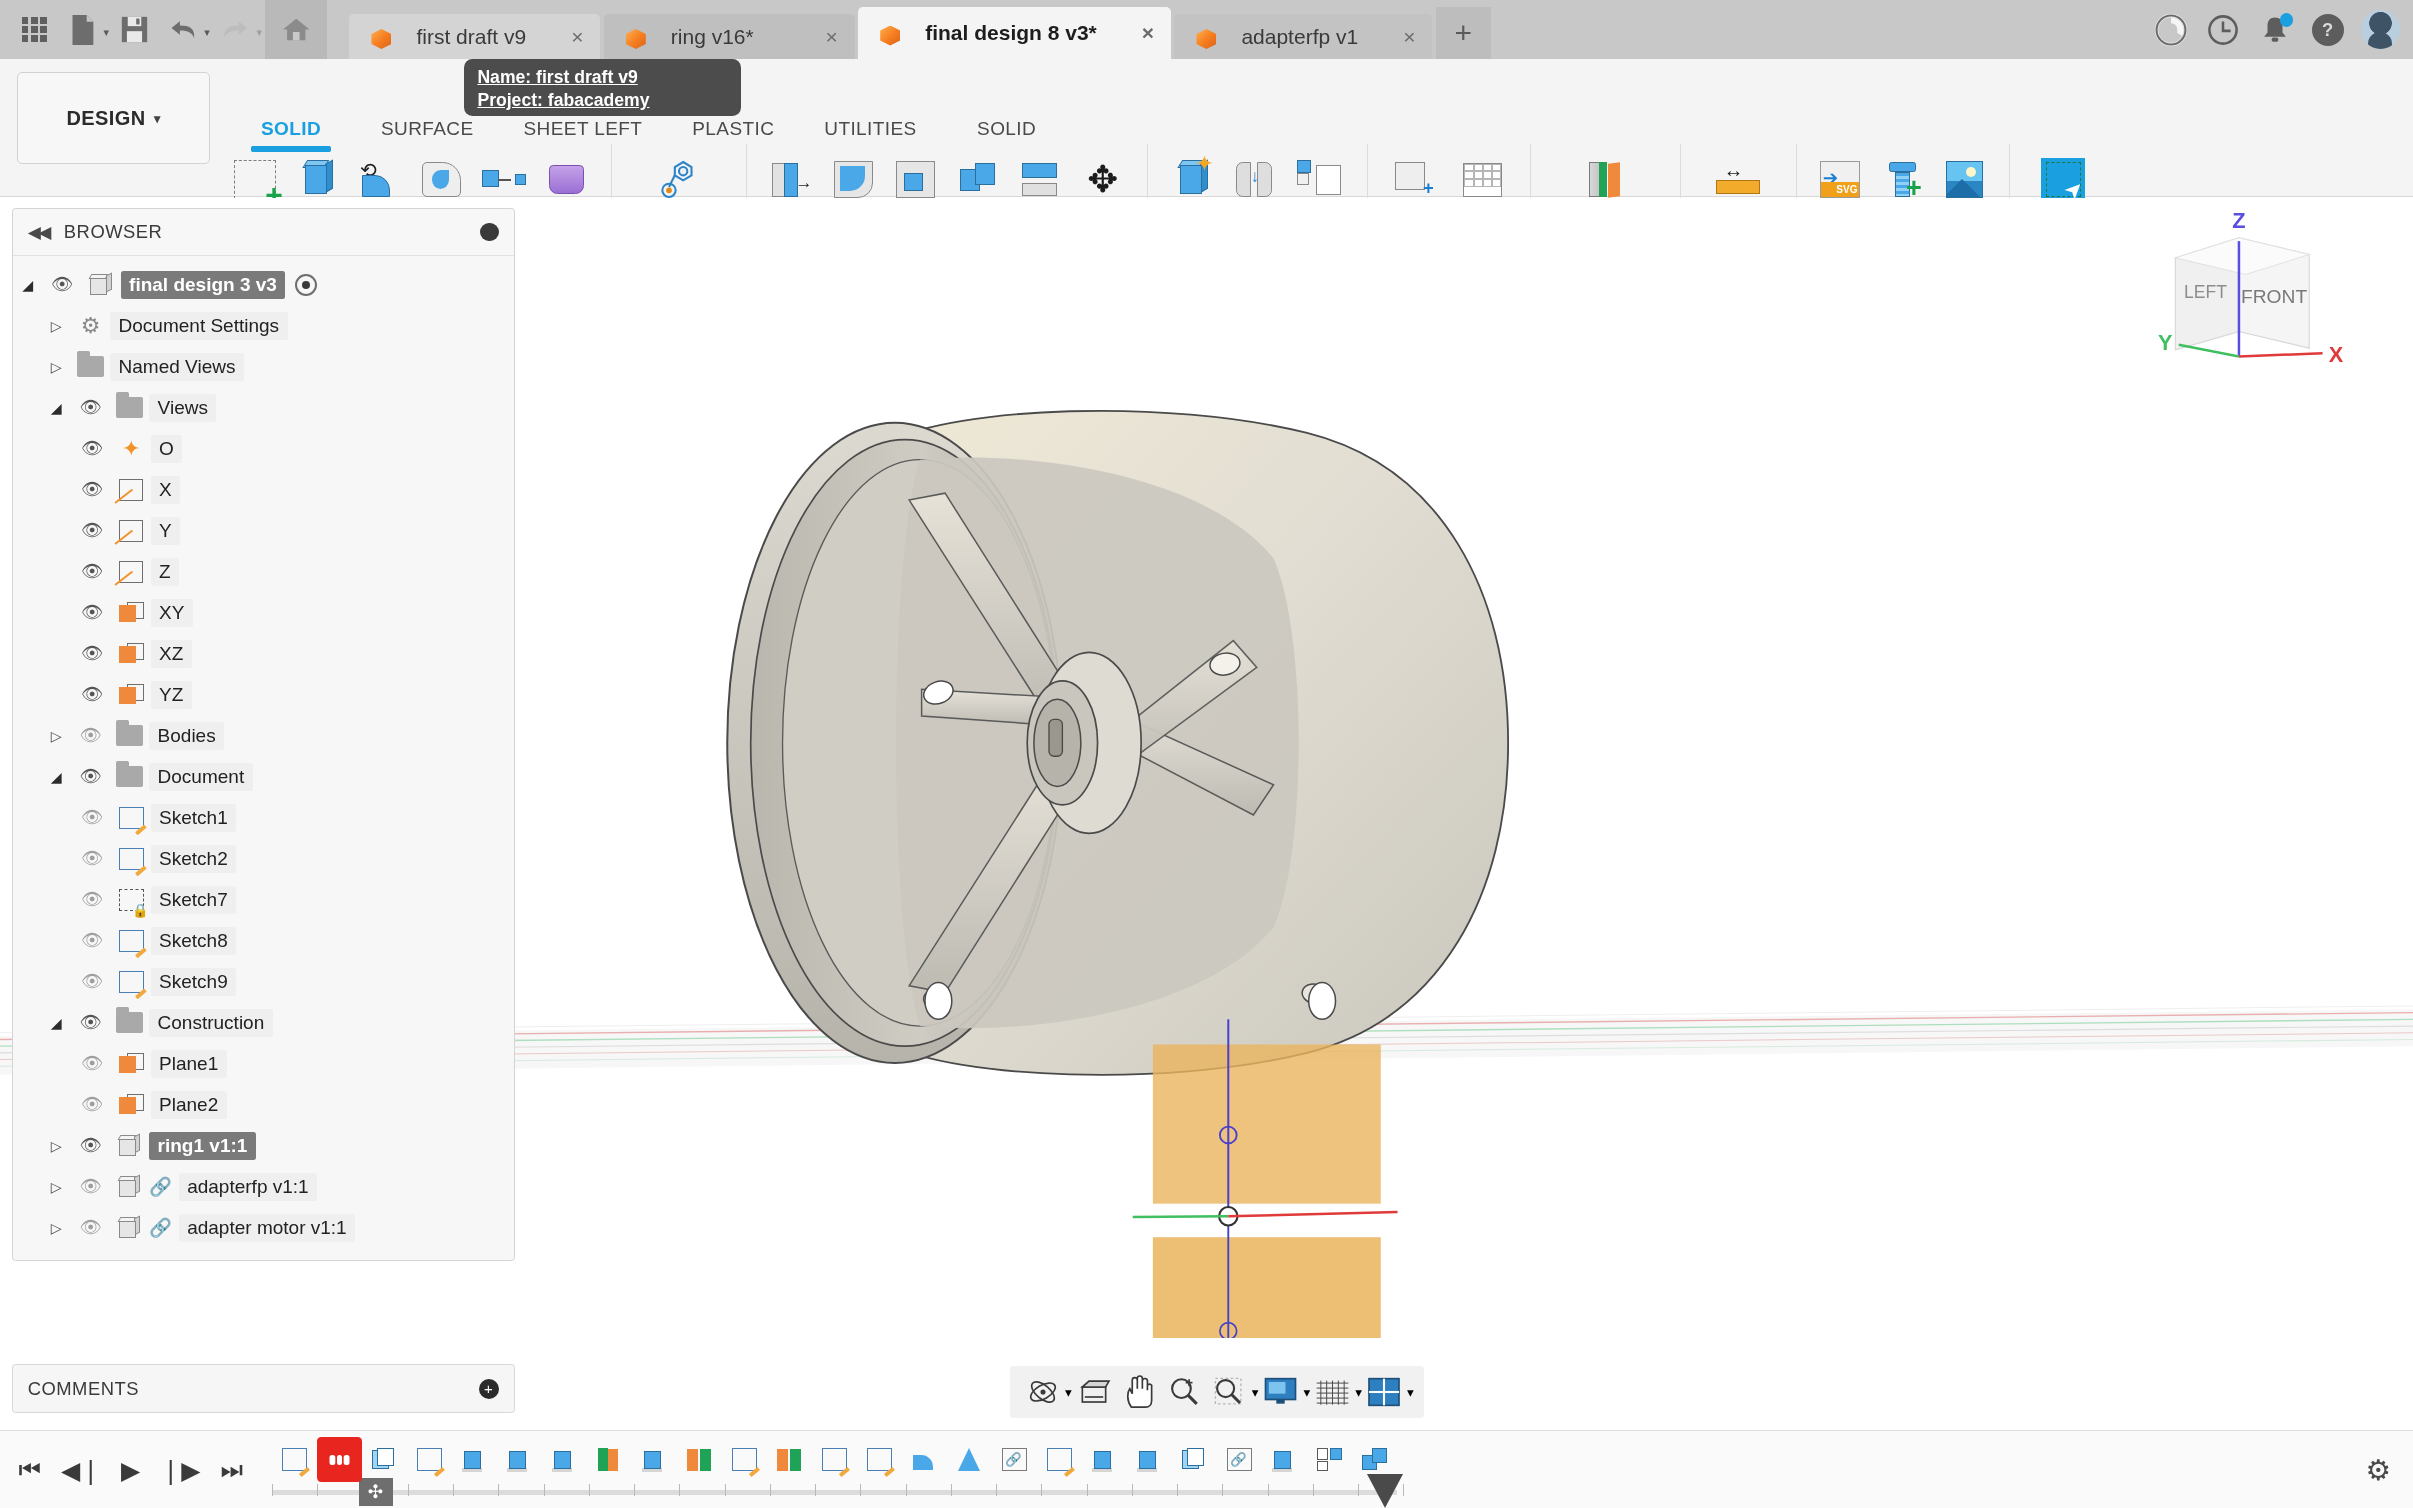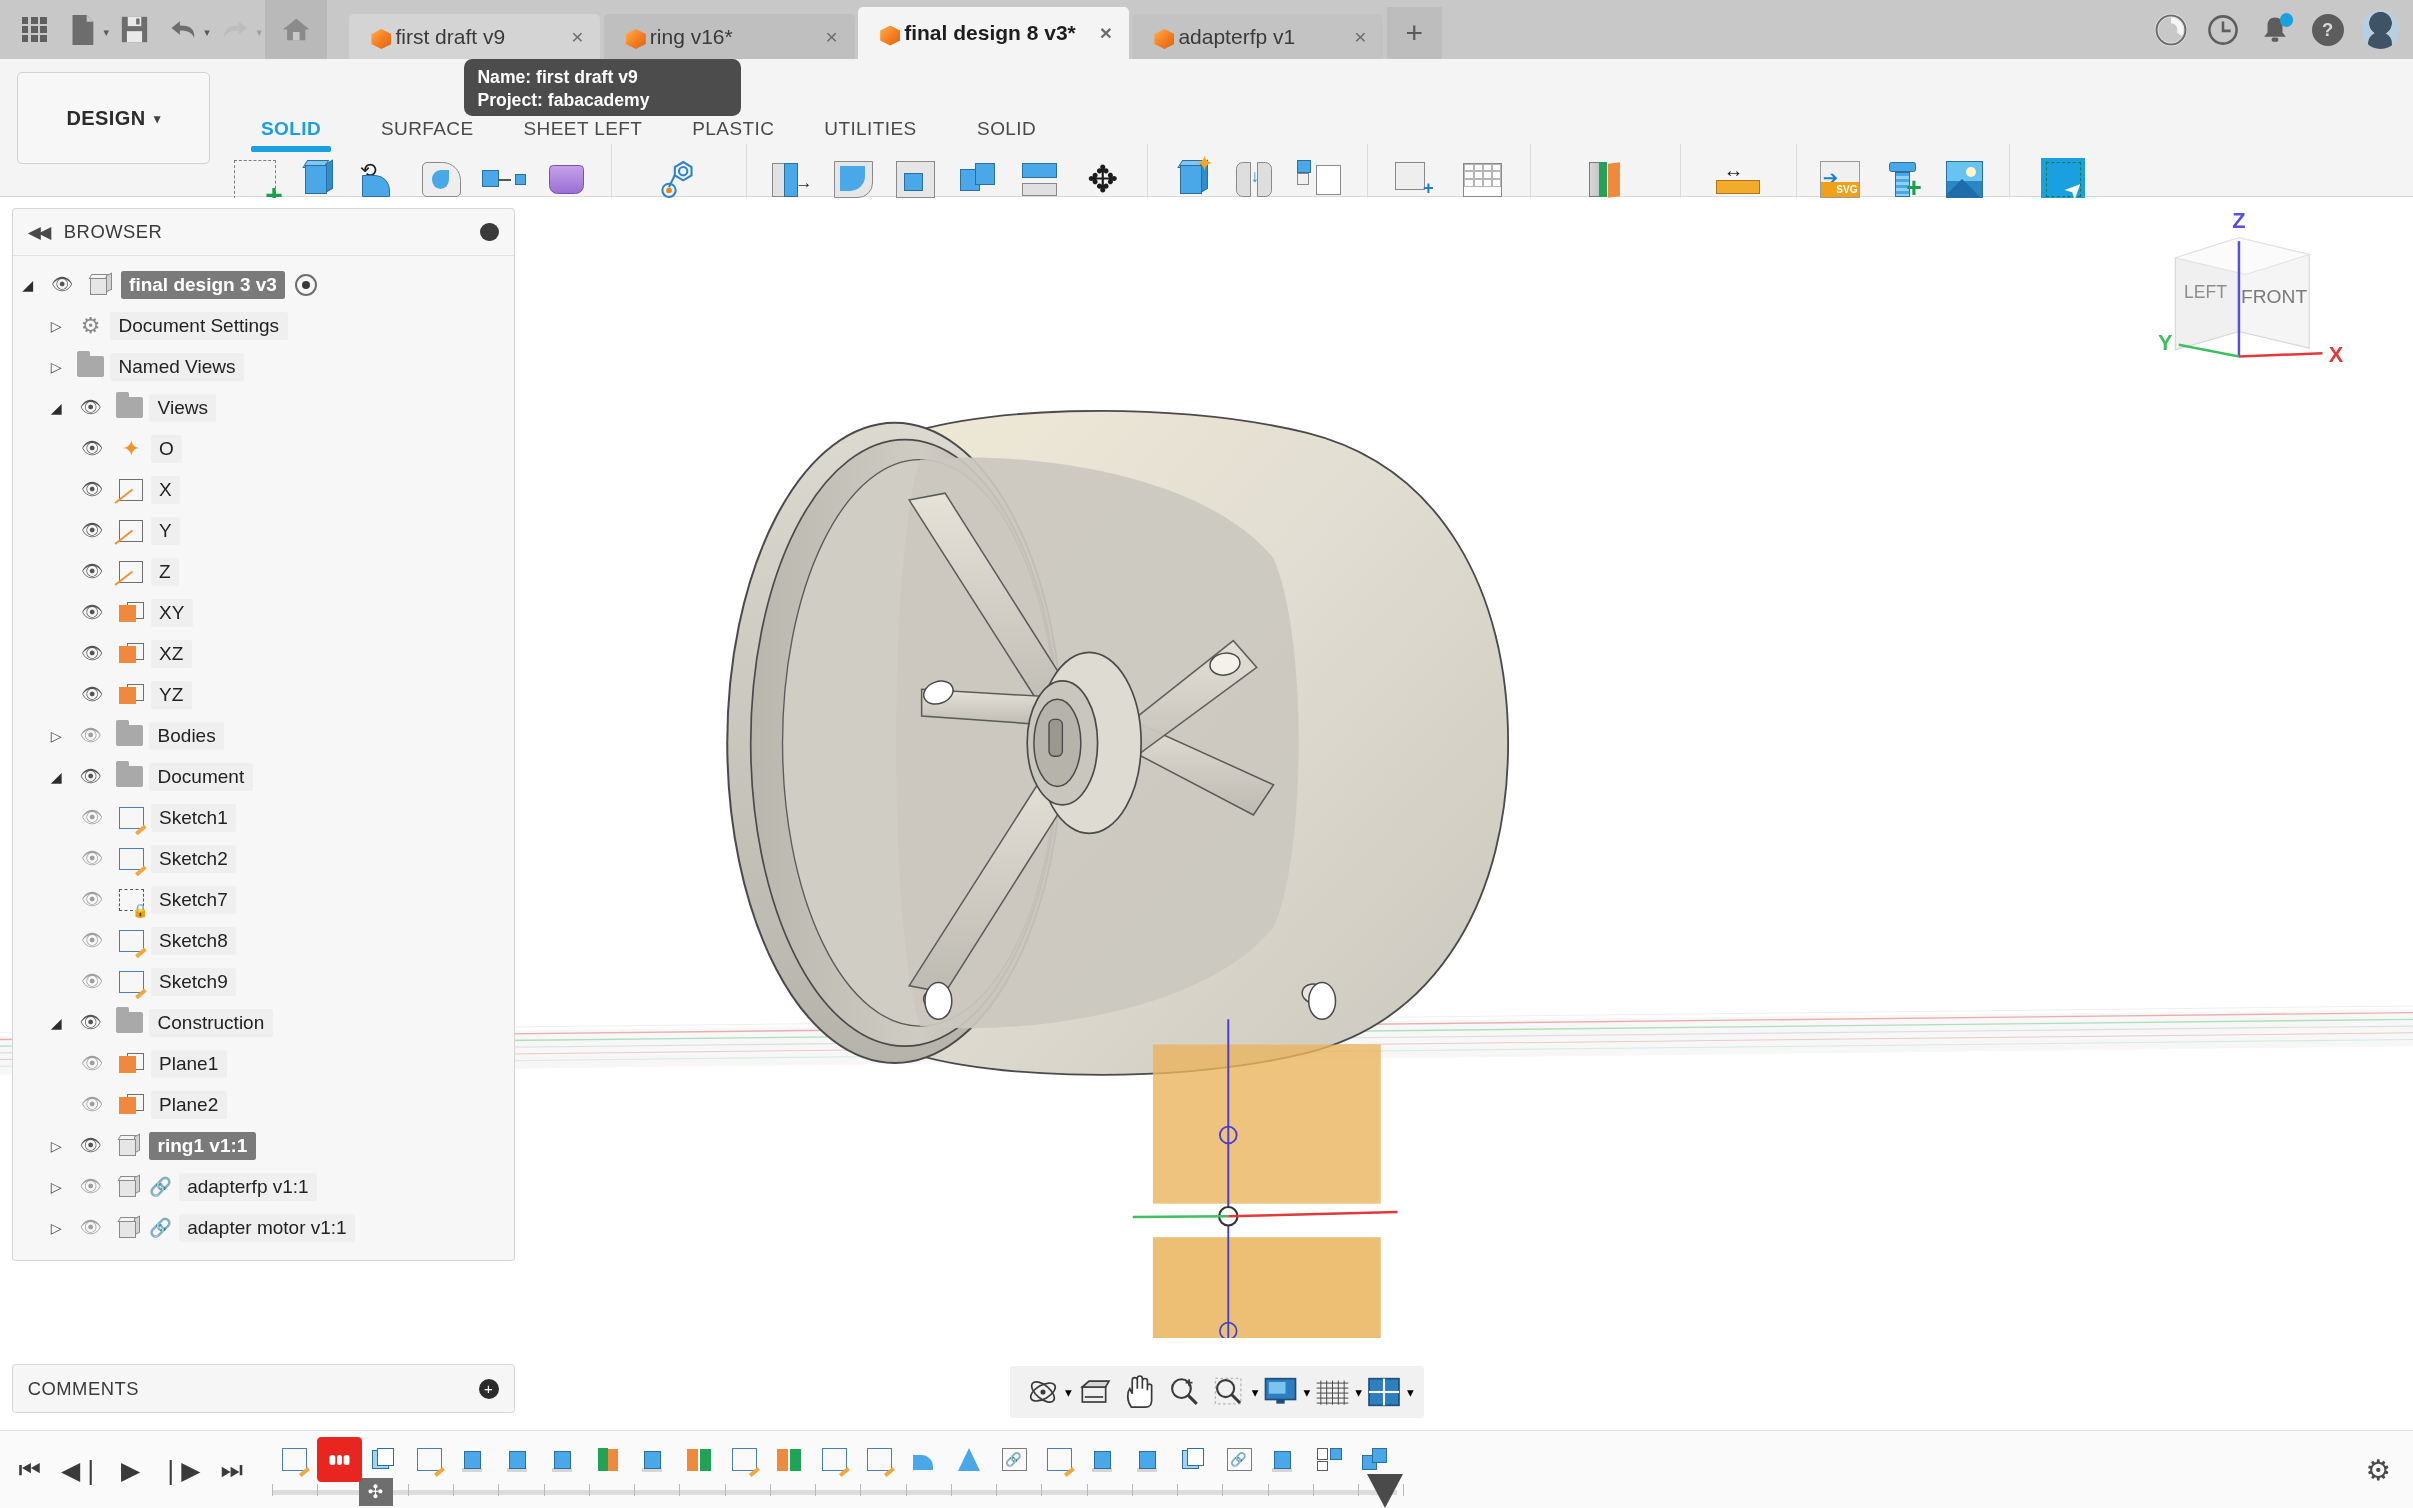--- a/index.html
+++ b/index.html
@@ -29,21 +29,21 @@
   .qat-btn.home { background: #b9b9b9; width: 62px; height: 59px; }
   .qat-caret { font-size: 11px; color: #5a5a5a; margin-left: -5px; margin-top: 6.7px; }
   .qat-caret.dim { color: #a0a0a0; }
 
   .grid-icon { display: grid; grid-template-columns: repeat(3, 6.7px); grid-template-rows: repeat(3, 6.7px); gap: 2.5px; }
   .grid-icon i { background: #5f5f5f; display: block; }
 
   .tabs { display: flex; align-items: flex-end; height: 59px; margin-left: 22px; }
   .tab {
     height: 45px; min-width: 251px; padding: 0 17px 0 22px;
-    display: flex; align-items: center; gap: 2px;
+    display: flex; align-items: center; gap: 23px;
     font-size: 21px; color: #3a3a3a;
     background: #d4d4d4;
     border-top-left-radius: 5px; border-top-right-radius: 5px;
     margin-right: 3.4px;
     position: relative;
   }
   .tab.inactive2 { background: #bfbfbf; }
   .tab.active { background: #f4f4f4; height: 52px; color: #1d1d1d; font-weight: bold; }
   .tab.dim { background: #c3c3c3; }
   .tab .cube {
@@ -253,20 +253,21 @@
     background: #ffffff; overflow: hidden;
   }
   .viewcube-wrap { position: absolute; right: 50px; top: 8.4px; width: 218px; height: 184px; }
 
   
   .tooltip {
     position: absolute; left: 464px; top: 59px; width: 277px; height: 57px;
     background: #4c4c4c; border-radius: 8.4px; color: #fff;
     padding: 6.7px 13.4px; font-size: 17.6px; font-weight: bold; line-height: 1.32;
     z-index: 50;
+    text-decoration: underline;
   }
 
   
   .comments {
     position: absolute; left: 11.7px; top: 1364px; width: 503px; height: 49px;
     background: #f6f6f6; border: 0.8px solid #d8d8d8; border-radius: 3.4px;
     display: flex; align-items: center; padding: 0 15px;
     font-size: 18.4px; color: #3a3a3a; letter-spacing: 0.5px;
   }
   .comments .plus { margin-left: auto; width: 20px; height: 20px; border-radius: 50%; background: #2b2b2b; color: #fff; font-size: 15px; display:flex;align-items:center;justify-content:center; }

